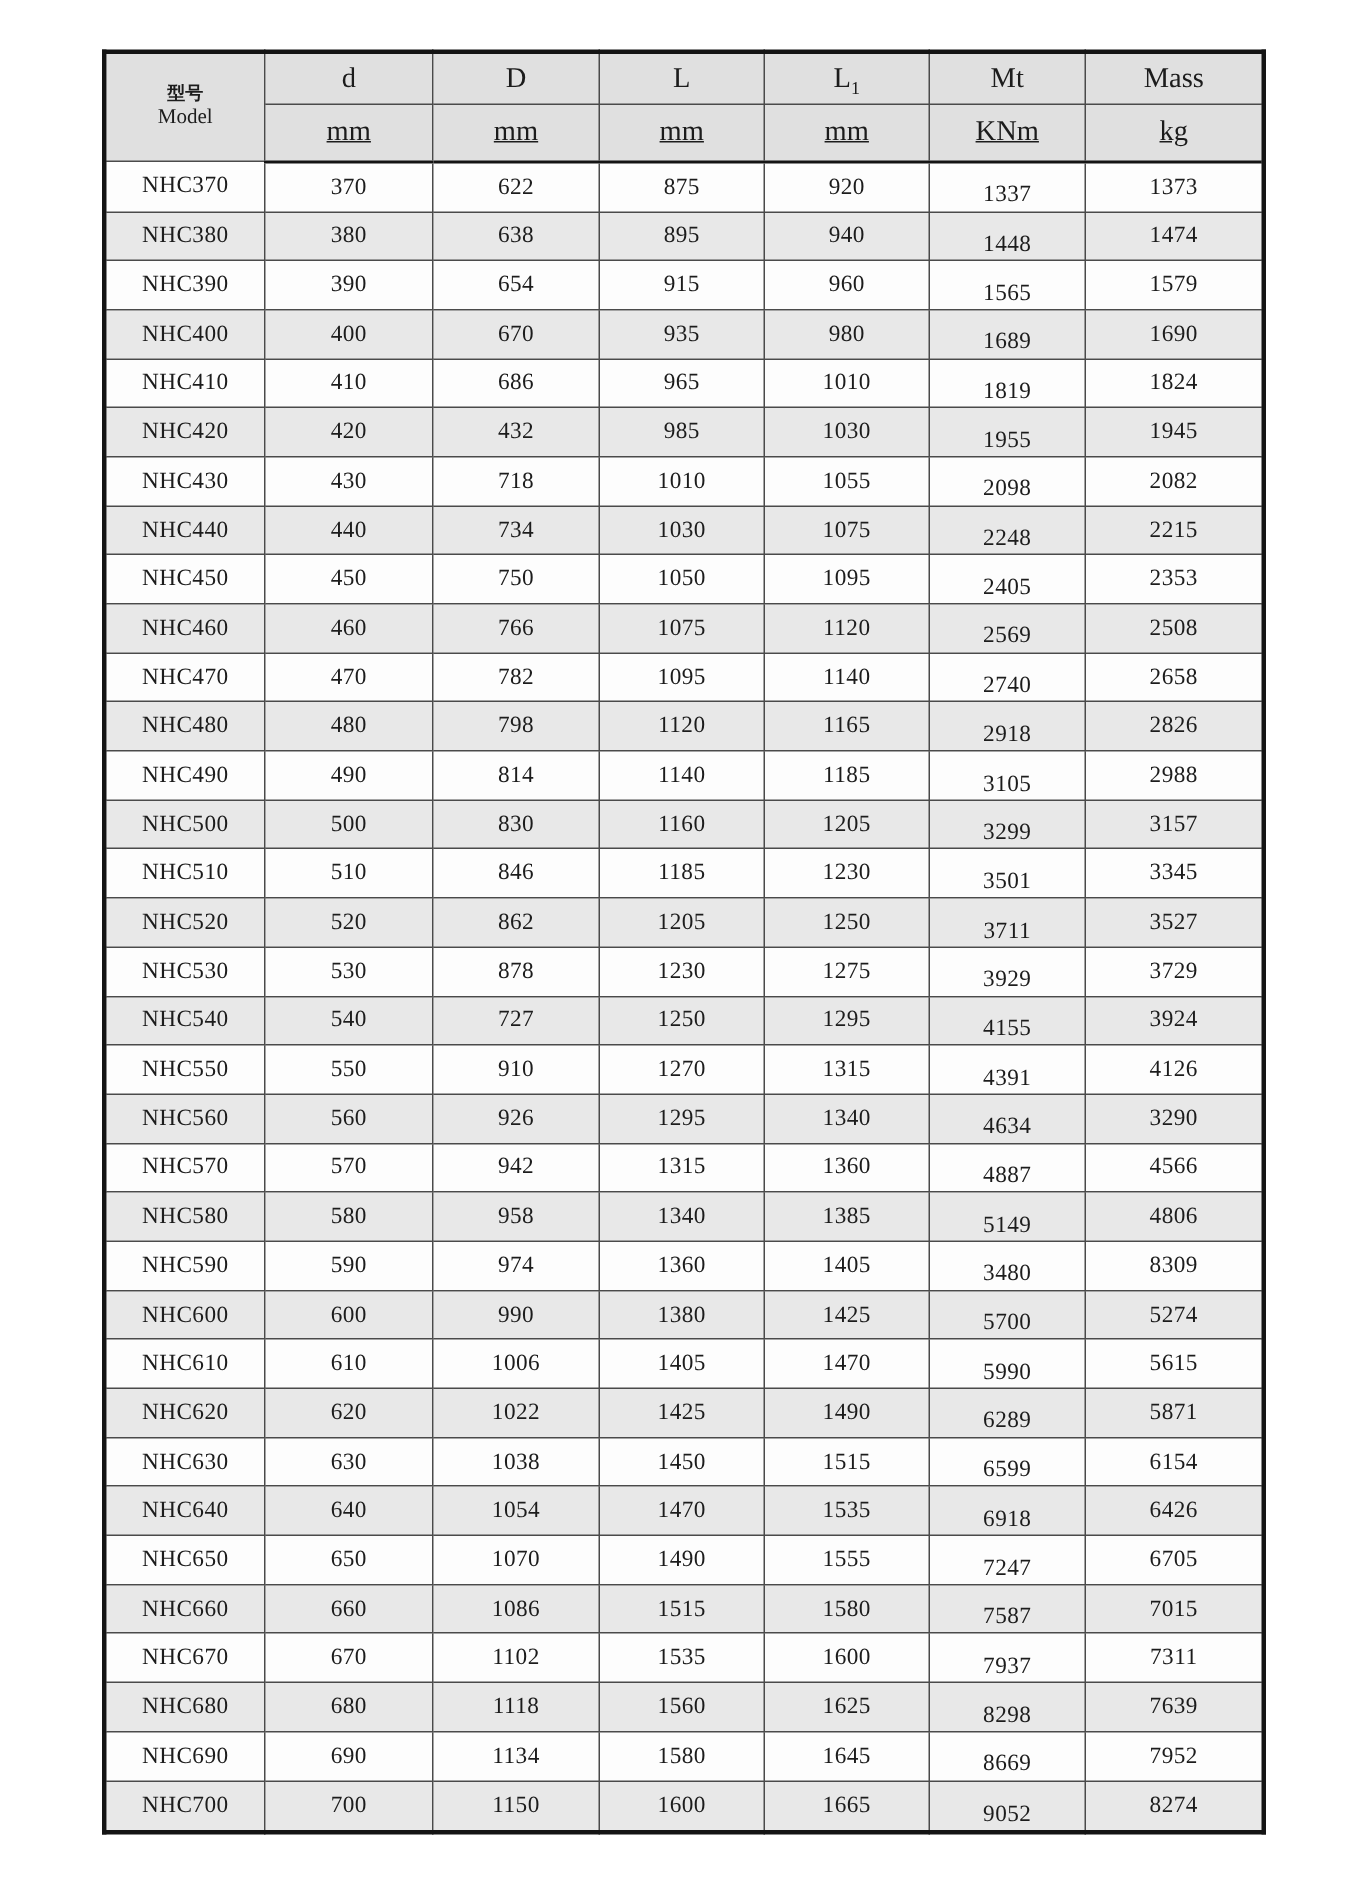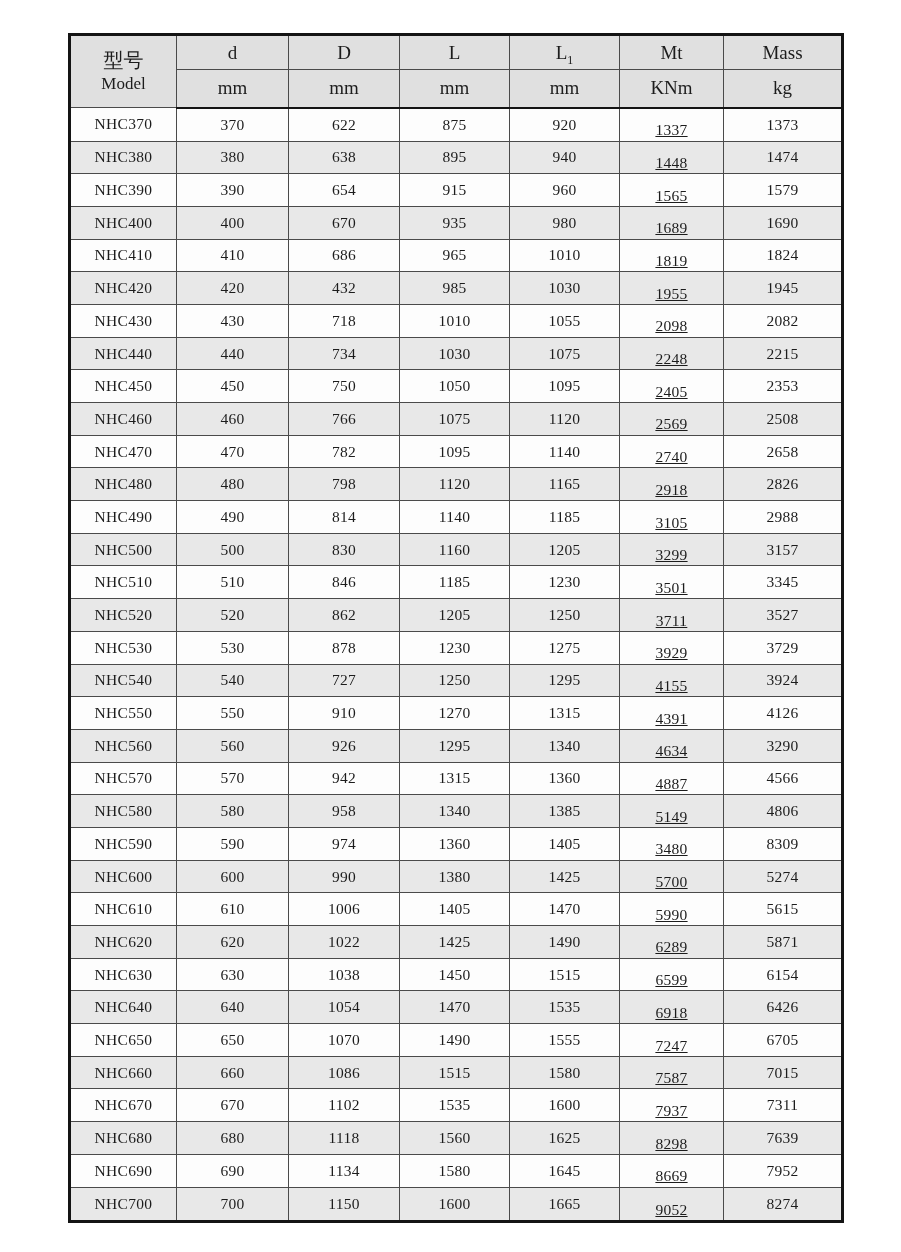--- a/index.html
+++ b/index.html
@@ -35,36 +35,35 @@
     font-weight:normal;
     overflow:hidden;
     white-space:nowrap;
   }
   thead th{
     background:var(--header-bg);
     font-size:19px;
   }
   thead tr.name-row{height:35px;}
   thead tr.unit-row{height:38px;}
-  thead tr.unit-row th{border-bottom:2px solid var(--outer-border);}
+  thead tr.unit-row th{border-bottom:2px solid var(--outer-border);text-decoration:underline;}
   th.model-h{font-size:17px;line-height:1.25;}
-  th.model-h .mh1{display:block;font-size:20px;}
-  th.model-h .mh2{display:block;font-size:17px;}
+  th.model-h .mh1{display:block;font-size:12px;font-weight:bold;}
+  th.model-h .mh2{display:block;font-size:14px;}
   sub.subsc{font-size:12px;line-height:0;}
   tbody td{
     background:var(--row-bg);
     font-size:15.5px;
     letter-spacing:.3px;
   }
   tbody tr:nth-child(even) td{background:var(--stripe-bg);}
   tbody td.mt-cell{
     vertical-align:bottom;
     padding-bottom:2px;
     line-height:1.05;
-    text-decoration:underline;
   }
 </style>
 </head>
 <body>
 
 <div class="page">
   <table class="spec">
     <colgroup>
       <col style="width:107px">
       <col style="width:112px">

